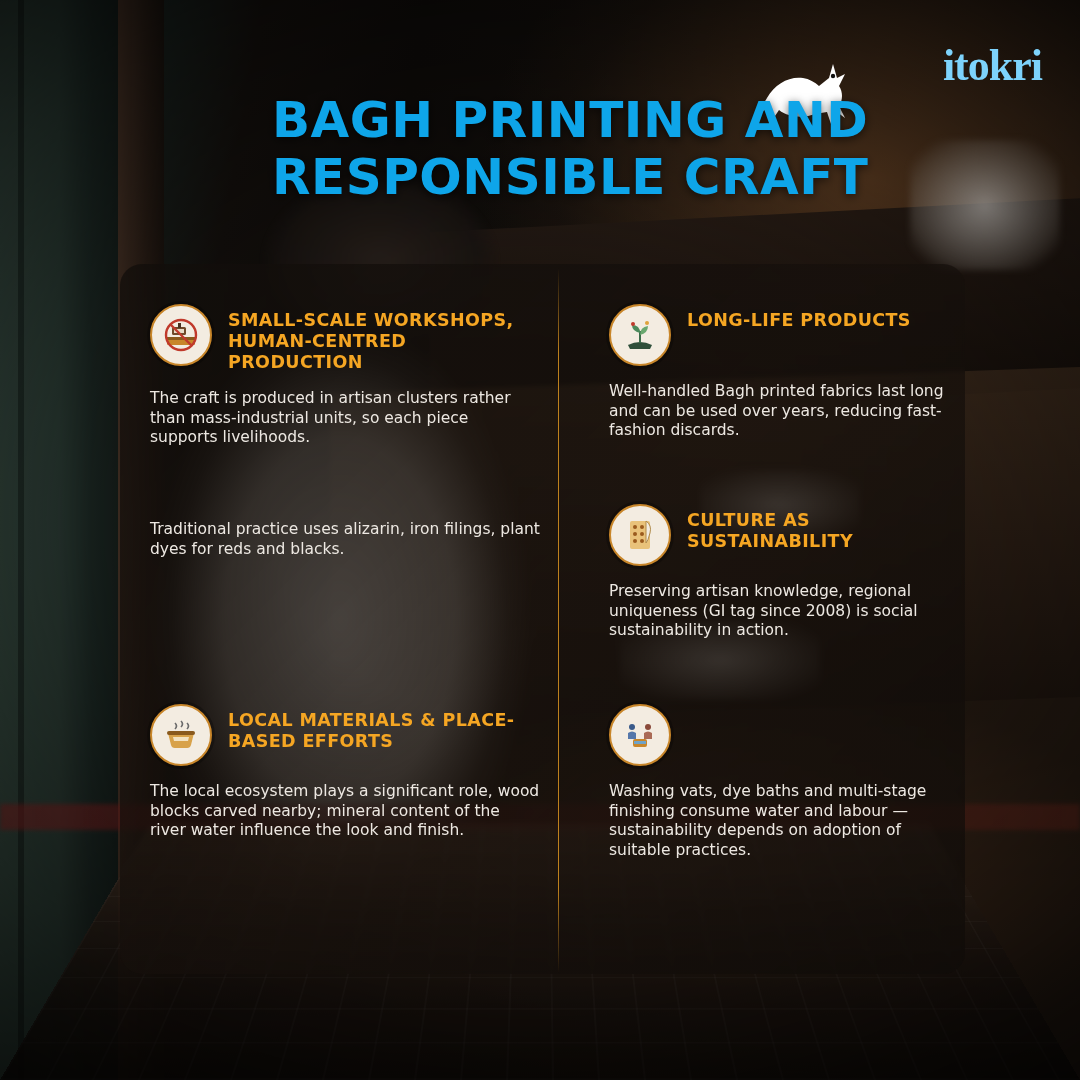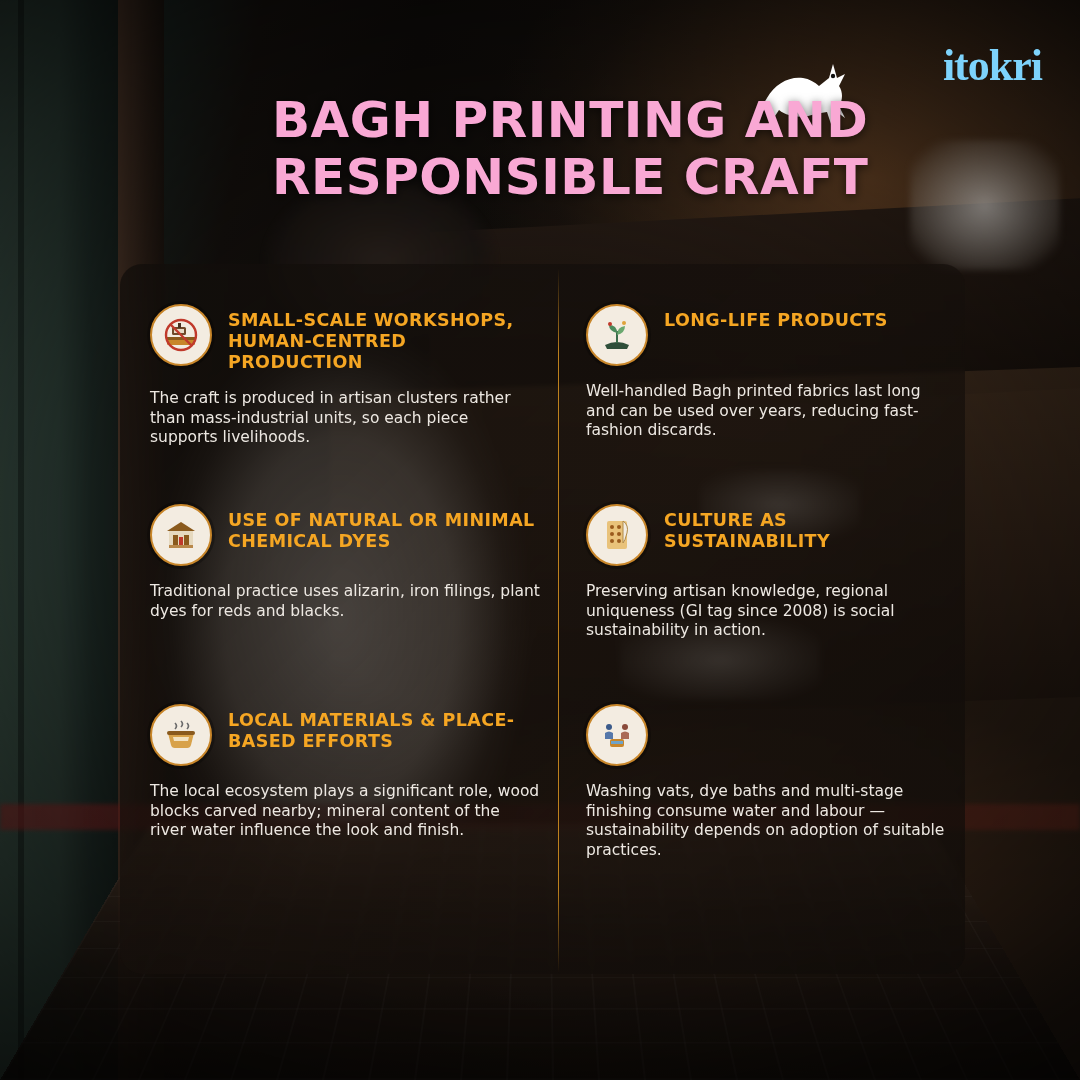--- a/index.html
+++ b/index.html
@@ -113,21 +113,21 @@
   }
 
   
   .title {
     position:absolute; left: 272px; top: 92px; width: 720px;
     font-family: "DejaVu Sans", sans-serif;
     font-weight: 800;
     font-size: 50px;
     line-height: 57px;
     letter-spacing: 0.5px;
-    color: #f9a8d4;
+    color: #0ea5e9;
     text-transform: uppercase;
     text-shadow: 0 2px 10px rgba(0,0,0,.6);
   }
 
   
   .panel {
     position:absolute; left: 120px; top: 264px; width: 845px; height: 710px;
     background: linear-gradient(135deg, rgba(18,14,11,.78) 0%, rgba(22,16,12,.70) 50%, rgba(16,12,9,.74) 100%);
     border-radius: 22px;
     backdrop-filter: blur(2px);
@@ -139,21 +139,21 @@
 
   .grid {
     position:absolute; left: 120px; top: 264px; width: 845px; height: 710px;
     display: grid;
     grid-template-columns: 438px 407px;
     grid-template-rows: 200px 200px 240px;
     padding: 40px 0 0 0;
   }
   .cell { position: relative; padding-right: 18px; }
   .cell.left  { padding-left: 30px; }
-  .cell.right { padding-left: 28px; }
+  .cell.right { padding-left: 51px; }
 
   .cell-head { display: flex; align-items: flex-start; gap: 16px; }
 
   .icon-circle {
     flex: 0 0 auto;
     width: 62px; height: 62px; border-radius: 50%;
     background: #f3ece1;
     border: 2px solid #C8862A;
     display:flex; align-items:center; justify-content:center;
     overflow:hidden;
@@ -246,33 +246,20 @@
             <circle cx="13" cy="9" r="2" fill="#c0392b"></circle>
             <circle cx="27" cy="8" r="2" fill="#e0a33a"></circle>
           </svg>
         </div>
         <div class="cell-title">LONG-LIFE PRODUCTS</div>
       </div>
       <div class="cell-body">Well-handled Bagh printed fabrics last long and can be used over years, reducing fast-fashion discards.</div>
     </div>
 
     <div class="cell left">
-      <div class="cell-head">
-        <div class="icon-circle">
-          <svg width="40" height="40" viewBox="0 0 40 40">
-            <path d="M6 16 l14 -9 l14 9 z" fill="#8a5a1d"></path>
-            <rect x="8" y="16" width="24" height="16" fill="#e6d9bf"></rect>
-            <rect x="8" y="30" width="24" height="3" fill="#b9884a"></rect>
-            <rect x="12" y="20" width="5" height="10" fill="#8a5a1d"></rect>
-            <rect x="23" y="20" width="5" height="10" fill="#8a5a1d"></rect>
-            <rect x="18" y="22" width="4" height="8" fill="#c0392b"></rect>
-          </svg>
-        </div>
-        <div class="cell-title">USE OF NATURAL OR MINIMAL CHEMICAL DYES</div>
-      </div>
       <div class="cell-body">Traditional practice uses alizarin, iron filings, plant dyes for reds and blacks.</div>
     </div>
 
     <div class="cell right">
       <div class="cell-head">
         <div class="icon-circle">
           <svg width="40" height="40" viewBox="0 0 40 40">
             <rect x="10" y="6" width="20" height="28" rx="2" fill="#e9c27a"></rect>
             <g fill="#9a5a1d">
               <circle cx="15" cy="12" r="2"></circle>

